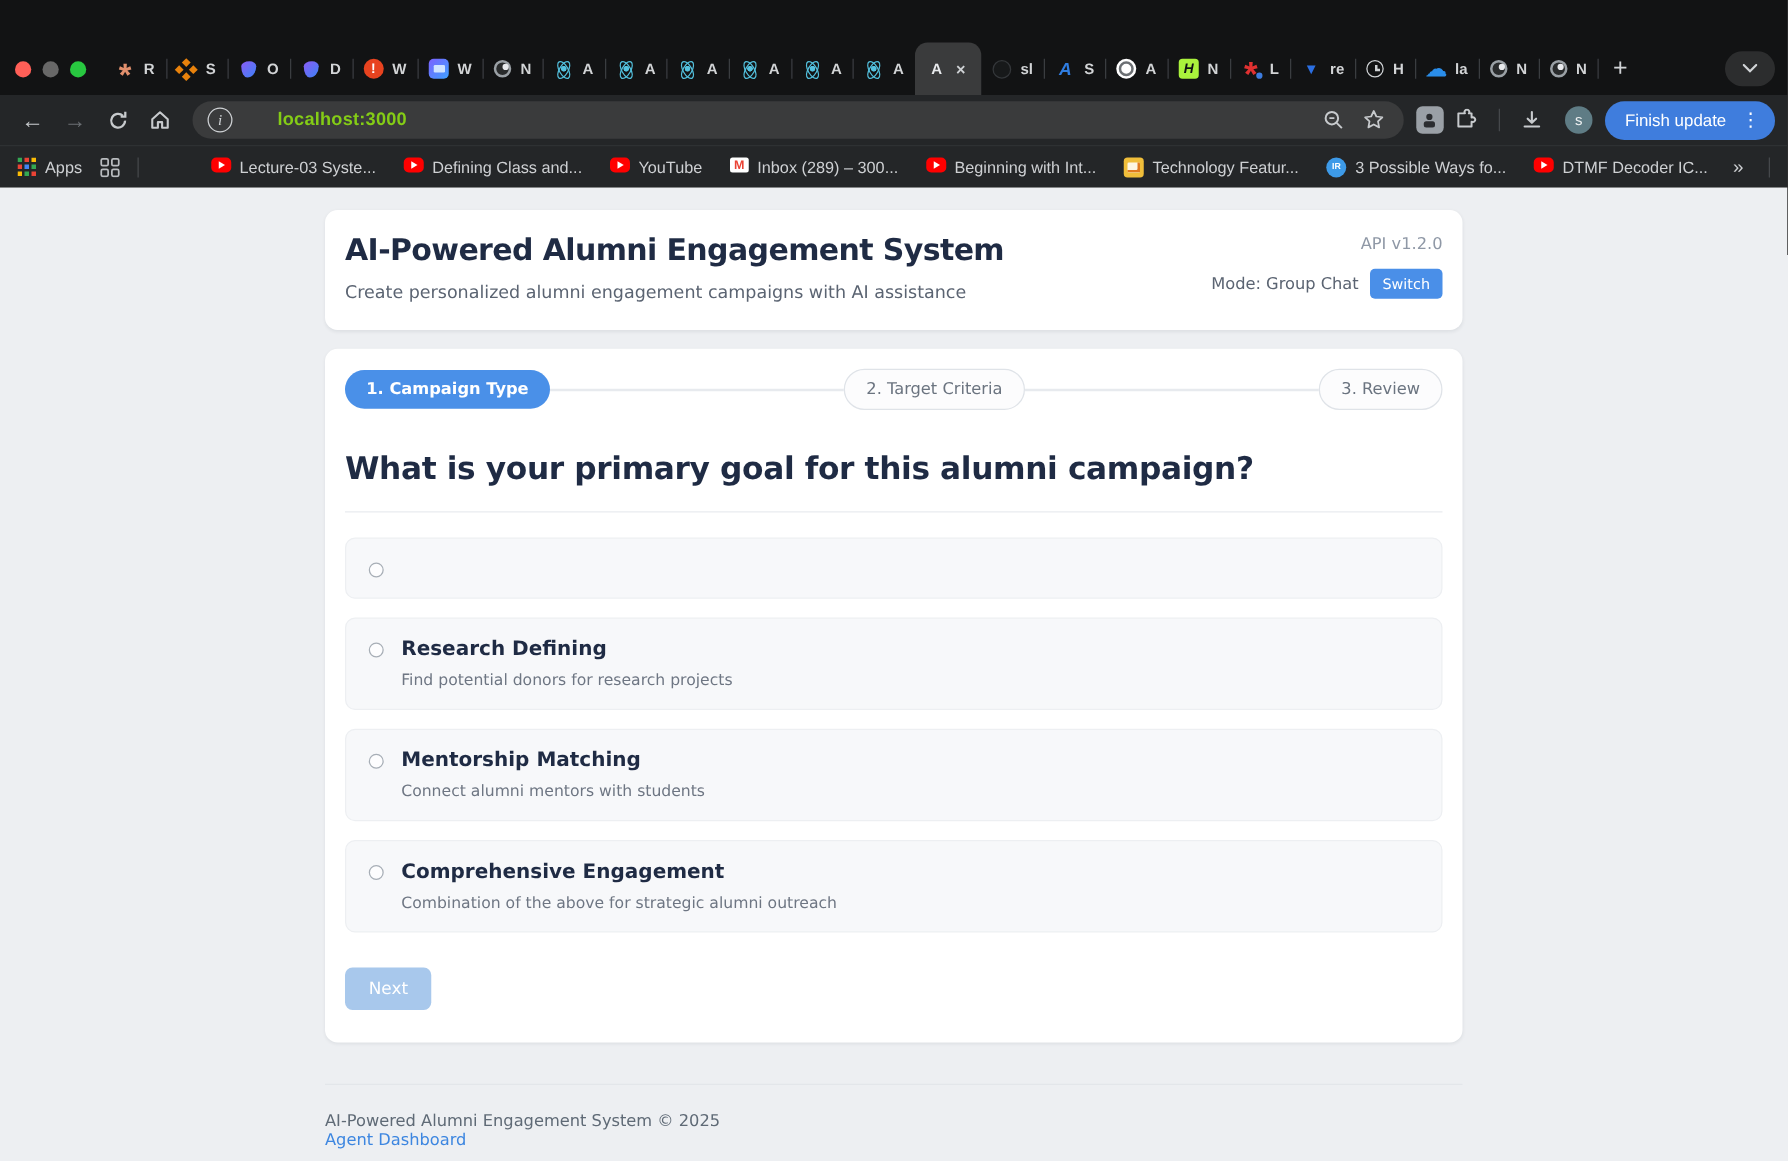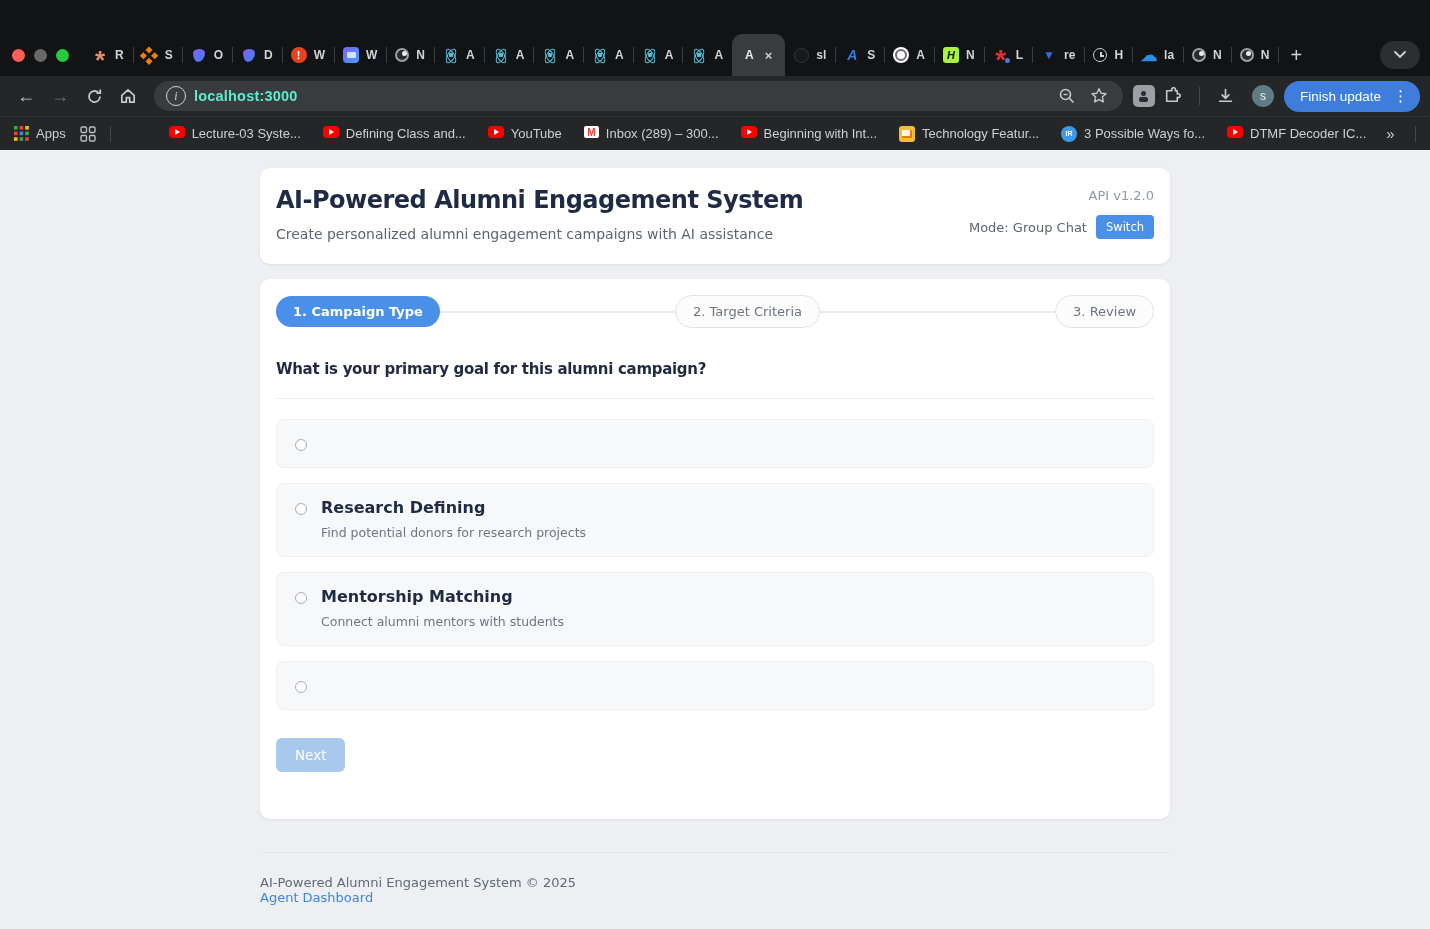--- a/index.html
+++ b/index.html
@@ -49,21 +49,21 @@
   .fav-cloud::before { content:"☁"; color:#2a8de9; font-size:17px; }
   .new-tab { display:flex; align-items:center; padding:0 12px; color:#cfd2d5; font-size:20px; font-weight:400; }
   .tab-search-btn { position:absolute; right:10px; top:41px; width:40px; height:28px; border-radius:14px; background:#2c2d2e; display:flex; align-items:center; justify-content:center; }
 
   
   .toolbar { height:40px; background:#242628; display:flex; align-items:center; padding:0 10px; gap:2px; }
   .nav-btn { width:32px; height:32px; display:flex; align-items:center; justify-content:center; color:#c7cacd; font-size:18px; flex:none; }
   .nav-btn.disabled { color:#6b6f73; }
   .omnibox { flex:1; height:30px; margin:0 8px; background:#3a3b3c; border-radius:15px; display:flex; align-items:center; padding:0 12px; gap:8px; min-width:0; }
   .info-chip { width:20px; height:20px; border-radius:50%; border:1.5px solid #cfd2d5; color:#cfd2d5; display:flex; align-items:center; justify-content:center; font-size:12px; font-style:italic; font-family:"Liberation Serif",serif; flex:none; }
-  .url-text { color:#5eead4; font-size:14.5px; font-weight:600; letter-spacing:.2px; white-space:nowrap; overflow:hidden; flex:1; }
+  .url-text { color:#84cc16; font-size:14.5px; font-weight:600; letter-spacing:.2px; white-space:nowrap; overflow:hidden; flex:1;margin-left:28px; }
   .omni-icon { flex:none; display:flex; align-items:center; justify-content:center; width:24px; }
   .ext-chip { width:22px; height:22px; background:#9aa0a6; border-radius:5px; display:flex; flex-direction:column; align-items:center; justify-content:center; gap:1px; flex:none; }
   .ext-chip i { display:block; width:5px; height:5px; background:#2b2d30; border-radius:50%; }
   .ext-chip b { display:block; width:9px; height:5px; background:#2b2d30; border-radius:2px; }
   .tb-divider { width:1px; height:18px; background:#45484b; margin:0 8px; flex:none; }
   .avatar { width:22px; height:22px; border-radius:50%; background:#5f7c85; color:#eef1f2; display:flex; align-items:center; justify-content:center; font-size:12px; margin:0 8px; flex:none; }
   .update-btn { height:31px; background:#3f7ddd; border-radius:16px; color:#fff; font-size:13.5px; display:flex; align-items:center; padding:0 8px 0 16px; gap:8px; flex:none; }
   .kebab { color:#fff; font-size:15px; letter-spacing:0; padding:0 4px; }
 
   
@@ -92,21 +92,21 @@
   .api-version { font-size:13px; color:#8f98a6; margin-top:2px; }
   .mode-row { margin-top:12px; display:flex; align-items:center; gap:9px; justify-content:flex-end; font-size:13px; color:#5b6472; }
   .switch-btn { background:#4a8fe8; color:#fff; font-size:11.5px; padding:5px 10px; border-radius:4px; border:none; font-family:inherit; }
 
   .card-main { margin-top:15px; padding:16px 16px 26px; min-height:540px; }
   .stepper { display:flex; align-items:center; margin:0 0 32px; }
   .step { padding:8px 17px; border-radius:17px; font-size:13px; white-space:nowrap; }
   .step.active { background:#4a90e8; color:#fff; font-weight:700; }
   .step.idle { background:#fcfcfd; border:1px solid #dfe3e8; color:#6b7480; }
   .connector { flex:1; height:2px; background:#e7eaee; }
-  .question { font-size:15px; font-weight:700; color:#1f2b44; letter-spacing:-.3px; margin:8px 0 20px; }
+  .question { font-size:25px; font-weight:700; color:#1f2b44; letter-spacing:-.3px; margin:8px 0 20px; }
   .q-divider { border:none; border-top:1px solid #e9ebef; margin:0 0 20px; }
   .option { background:#f7f8fa; border:1px solid #edeff2; border-radius:8px; padding:14px 18px 16px; display:flex; gap:14px; align-items:flex-start; margin-bottom:15px; }
   .radio { width:12px; height:12px; border:1.5px solid #a7aeb6; border-radius:50%; margin-top:5px; background:#fdfdfe; flex:none; }
   .option-title { font-size:16px; font-weight:700; color:#1f2b44; }
   .option-desc { margin-top:8px; font-size:12.5px; color:#6e7683; }
   .next-btn { margin-top:13px; background:#a8c8ec; color:#fff; font-weight:400; font-size:13.5px; padding:9px 19px; border-radius:6px; border:none; font-family:inherit; }
 
   .site-footer { margin-top:33px; border-top:1px solid #e3e6ea; padding-top:22px; display:flex; justify-content:space-between; font-size:13px;flex-direction:column; }
   .copyright { color:#5f6a76; }
   .dash-link { color:#3d86e0; text-decoration:none; }
@@ -431,20 +431,24 @@
             </div>
             <div class="option">
               <span class="radio"></span>
               <div>
                 <div class="option-title">Mentorship Matching</div>
                 <div class="option-desc">Connect alumni mentors with students</div>
               </div>
             </div>
             <div class="option">
               <span class="radio"></span>
+              <div>
+                <div class="option-title">Comprehensive Engagement</div>
+                <div class="option-desc">Combination of the above for strategic alumni outreach</div>
+              </div>
             </div>
           </div>
 
         <button class="next-btn">Next</button>
       </div>
 
       <div class="site-footer">
         <span class="copyright">AI-Powered Alumni Engagement System © 2025</span>
         <a class="dash-link" href="#">Agent Dashboard</a>
       </div>

